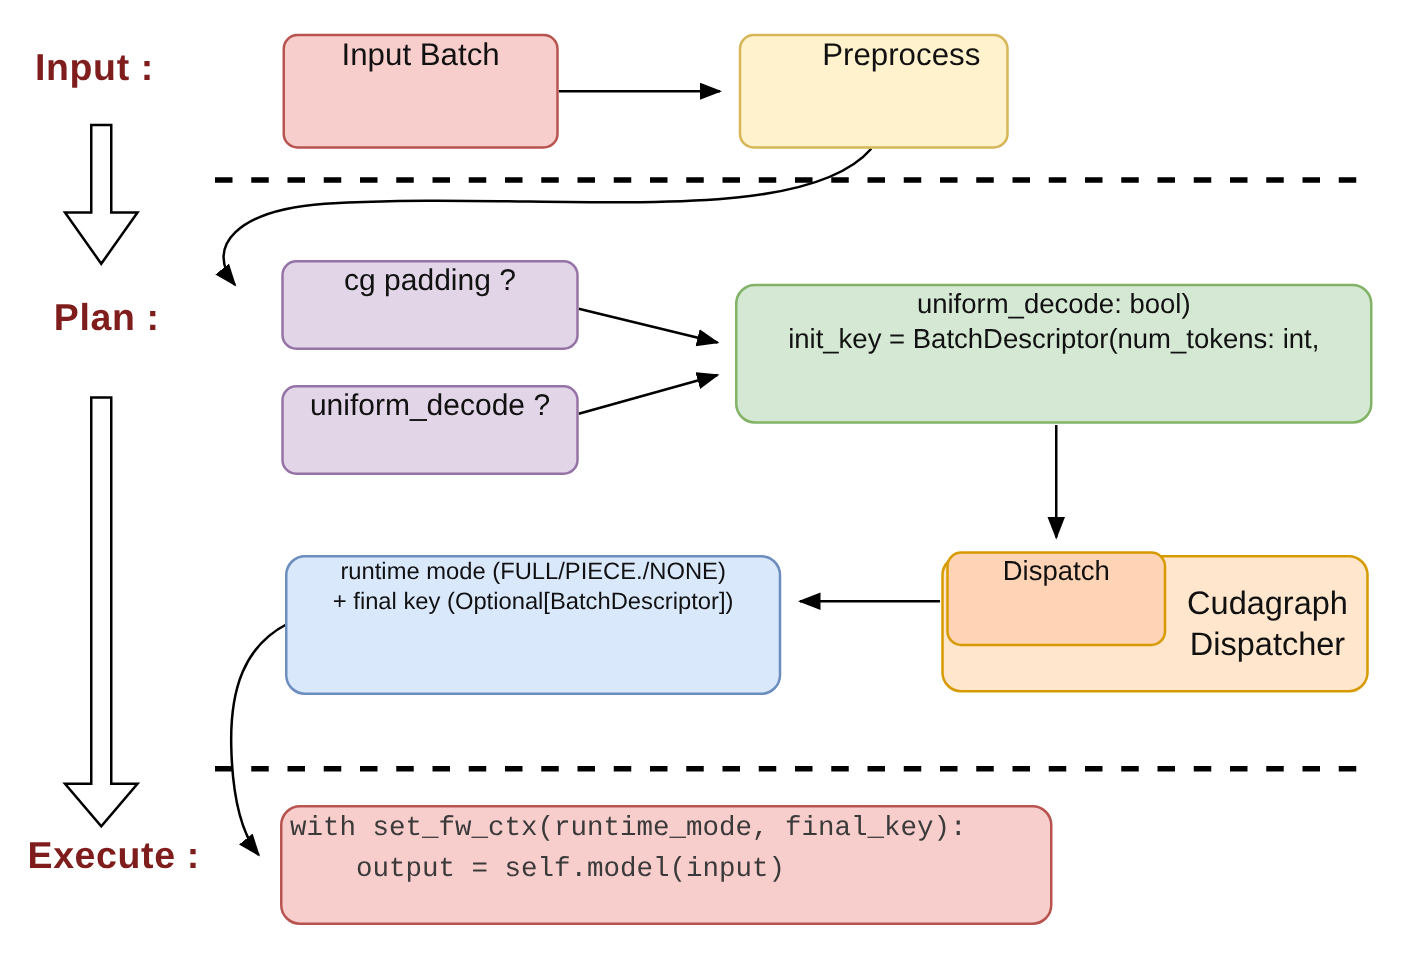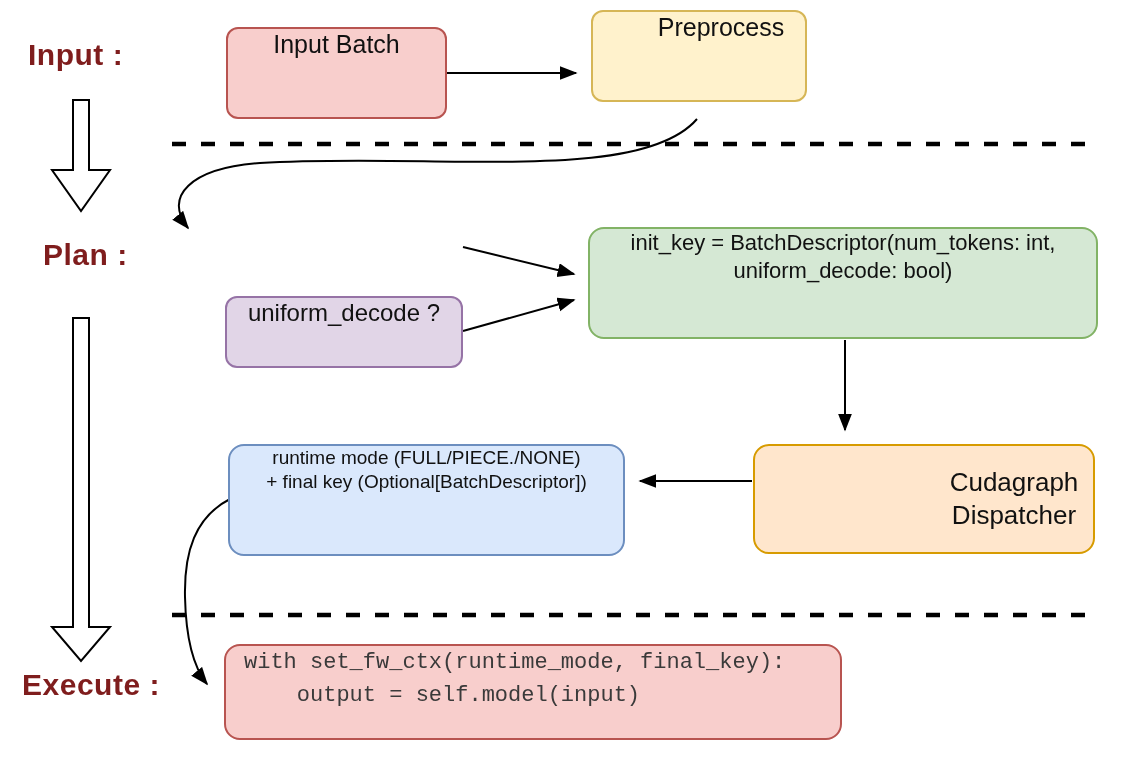--- a/index.html
+++ b/index.html
@@ -56,42 +56,48 @@
     <path d="M230,499 C195,517 184,552 185,597 C186,642 194,668 207,684" stroke="#000" stroke-width="2" fill="none" marker-end="url(#ah)"></path>
   </svg>
 
   <div class="stage-label" style="left:28px;top:38px;">Input :</div>
   <div class="stage-label" style="left:43px;top:238px;text-align:center;">Plan :</div>
   <div class="stage-label" style="left:22px;top:668px;">Execute :</div>
 
   <div class="node red r12" style="left:226px;top:27px;width:221px;height:92px;font-size:25px;">
     <span>Input Batch</span>
   </div>
-  <div class="node yellow r12" style="left:591px;top:10px;width:216px;height:92px;font-size:25px;padding-left:44px;">
+  <div class="node yellow r12" style="left:591px;top:27px;width:216px;height:92px;font-size:25px;padding-left:44px;">
     <span>Preprocess</span>
   </div>
 
-  <div class="node purple r12" style="left:225px;top:296px;width:238px;height:72px;font-size:24px;">
+  <div class="node purple r12" style="left:225px;top:208px;width:238px;height:72px;font-size:24px;">
+    <span>cg padding ?</span>
+  </div>
+  <div class="node purple r12" style="left:225px;top:308px;width:238px;height:72px;font-size:24px;">
     <span>uniform_decode ?</span>
   </div>
 
   <div class="node green r16" style="left:588px;top:227px;width:510px;height:112px;font-size:22px;">
+    <div>uniform_decode: bool)</div>
     <div>init_key = BatchDescriptor(num_tokens: int,</div>
-    <div>uniform_decode: bool)</div>
   </div>
 
   <div class="node orange r16" style="left:753px;top:444px;width:342px;height:110px;"></div>
+  <div class="node peach r12" style="left:757px;top:441px;width:176px;height:76px;font-size:22px;">
+    <span>Dispatch</span>
+  </div>
   <div class="node" style="left:933px;top:466px;width:162px;height:68px;font-size:26px;border:none;background:transparent;">
     <div>Cudagraph</div>
     <div>Dispatcher</div>
   </div>
 
   <div class="node blue r16" style="left:228px;top:444px;width:397px;height:112px;font-size:19px;">
     <div>runtime mode (FULL/PIECE./NONE)</div>
     <div>+ final key (Optional[BatchDescriptor])</div>
   </div>
 
-  <div class="node red r16" style="left:224px;top:644px;width:618px;height:96px;align-items:flex-start;padding-left:18px;">
+  <div class="node red r16" style="left:224px;top:644px;width:618px;height:96px;align-items:flex-start;padding-left:6px;">
     <div class="code">with set_fw_ctx(runtime_mode, final_key):</div>
     <div class="code">    output = self.model(input)</div>
   </div>
 
 </div>
 
 </body></html>

